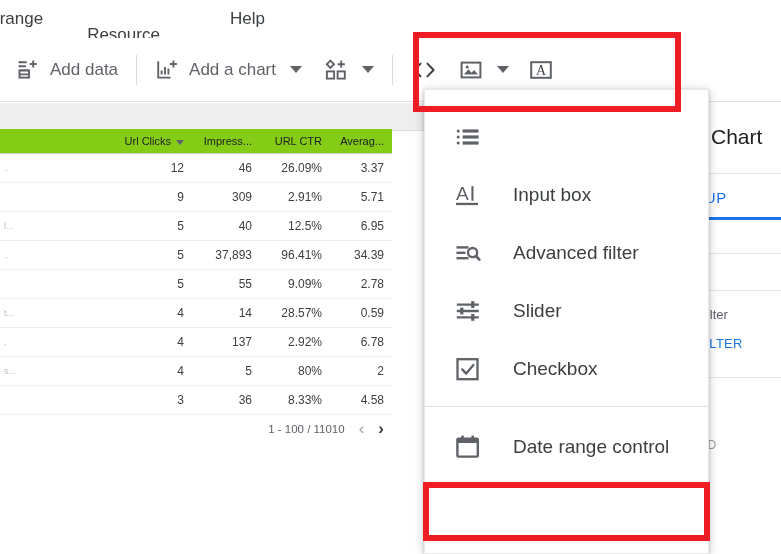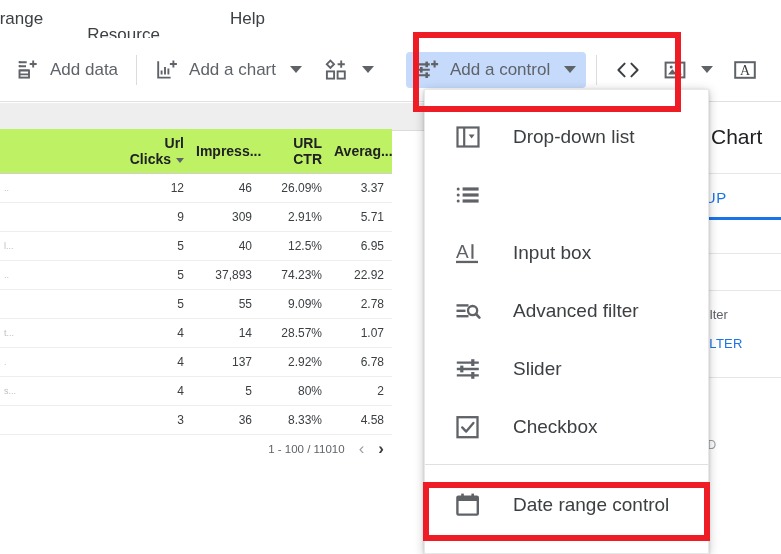--- a/index.html
+++ b/index.html
@@ -51,21 +51,21 @@
     background:#eeeeee; border-bottom:1px solid #dcdcdc;
   }
   .canvas {
     position:absolute; left:0; top:131px; width:692px; height:423px; background:#fff;
   }
 
   
   .tbl { position:absolute; left:0; top:129px; width:392px; }
   .tbl table { border-collapse:collapse; width:392px; table-layout:fixed; }
   .tbl th {
-    background:#bef264; font-size:14px; font-weight:bold; color:#202124;
+    background:#84cc16; font-size:11px; font-weight:normal; color:#202124;
     text-align:right; padding:6px 8px 6px 4px; height:24px;
     border-bottom:1px solid #d0d0d0;
   }
   .tbl th.c-dim { text-align:left; }
   .tbl td {
     font-size:12px; color:#3c4043; text-align:right;
     padding:7px 8px 7px 4px; border-bottom:1px solid #eeeeee; height:25px;
     overflow:hidden; white-space:nowrap;
   }
   .tbl td.c-dim { text-align:left; color:#bdbdbd; font-size:9px; }
@@ -194,39 +194,20 @@
             <path d="M6.4 2.6l3.6 3.6-3.6 3.6-3.6-3.6z"></path>
             <rect x="2.9" y="13.4" width="7.2" height="7.2"></rect>
             <rect x="13.6" y="13.4" width="7.2" height="7.2"></rect>
             <path d="M17.2 2.6v7.2M13.6 6.2h7.2"></path>
           </g>
         </svg>
       </span>
       <span class="tb-caret"></span>
     </div>
 
-    <div class="tb-btn tb-highlight" style="margin-left: 24px; padding: 0px 10px; background: rgb(198, 218, 252);">
-      <span class="icon">
-        <svg width="24" height="24" viewBox="0 0 24 24">
-          <g fill="none" stroke="#5f6368" stroke-width="2.1">
-            <path d="M2.6 6.4h11.2M2.6 11.8h11.2M2.6 17.2h11.2"></path>
-          </g>
-          <g fill="#5f6368">
-            <rect x="9.4" y="3.6" width="2.6" height="5.6"></rect>
-            <rect x="4.0" y="9.0" width="2.6" height="5.6"></rect>
-            <rect x="9.4" y="14.4" width="2.6" height="5.6"></rect>
-          </g>
-          <g fill="none" stroke="#5f6368" stroke-width="2.1">
-            <path d="M18.6 2.6v7M15.1 6.1h7"></path>
-          </g>
-        </svg>
-      </span>
-      <span class="tb-label">Add a control</span>
-      <span class="tb-caret"></span>
-    </div>
 
     <div class="tb-sep"></div>
 
     <div class="tb-btn">
       <span class="icon">
         <svg width="26" height="24" viewBox="0 0 26 24">
           <g fill="none" stroke="#3c4043" stroke-width="2" stroke-linecap="round" stroke-linejoin="round">
             <path d="M9.6 5.6L3.4 12l6.2 6.4"></path>
             <path d="M16.4 5.6L22.6 12l-6.2 6.4"></path>
           </g>
@@ -290,36 +271,36 @@
             <td class="c-dim col-dim">l...</td>
             <td class="col-n1">5</td>
             <td class="col-n2">40</td>
             <td class="col-n3">12.5%</td>
             <td class="col-n4">6.95</td>
           </tr>
           <tr>
             <td class="c-dim col-dim">..</td>
             <td class="col-n1">5</td>
             <td class="col-n2">37,893</td>
-            <td class="col-n3">74.23%</td>
-            <td class="col-n4">22.92</td>
+            <td class="col-n3">96.41%</td>
+            <td class="col-n4">34.39</td>
           </tr>
           <tr>
             <td class="c-dim col-dim"></td>
             <td class="col-n1">5</td>
             <td class="col-n2">55</td>
             <td class="col-n3">9.09%</td>
             <td class="col-n4">2.78</td>
           </tr>
           <tr>
             <td class="c-dim col-dim">t...</td>
             <td class="col-n1">4</td>
             <td class="col-n2">14</td>
             <td class="col-n3">28.57%</td>
-            <td class="col-n4">1.07</td>
+            <td class="col-n4">0.59</td>
           </tr>
           <tr>
             <td class="c-dim col-dim">.</td>
             <td class="col-n1">4</td>
             <td class="col-n2">137</td>
             <td class="col-n3">2.92%</td>
             <td class="col-n4">6.78</td>
           </tr>
           <tr>
             <td class="c-dim col-dim">s...</td>
@@ -359,30 +340,20 @@
     <div class="rp-filter-label">Filter</div>
     <div class="rp-filter-link">A FILTER</div>
     <div class="rp-gap"></div>
     <div class="rp-rule"></div>
     <div class="rp-frag" style="padding-top:12px;">s</div>
     <div class="rp-frag2">ED</div>
   </div>
 
   <div class="menu-pop">
 
-    <div class="mi">
-      <span class="mi-icon">
-        <svg width="26" height="26" viewBox="0 0 26 26">
-          <rect x="2.5" y="3.5" width="21" height="19" fill="none" stroke="#5f6368" stroke-width="2.2"></rect>
-          <path d="M9.2 3.5v19" stroke="#5f6368" stroke-width="2.2"></path>
-          <path d="M13.6 10.6h6l-3 4z" fill="#5f6368"></path>
-        </svg>
-      </span>
-      <span class="mi-label">Drop-down list</span>
-    </div>
 
     <div class="mi">
       <span class="mi-icon">
         <svg width="26" height="26" viewBox="0 0 26 26">
           <g fill="#5f6368">
             <circle cx="3.2" cy="7" r="1.5"></circle>
               <circle cx="3.2" cy="13" r="1.5"></circle>
               <circle cx="3.2" cy="19" r="1.5"></circle>
             <rect x="7.6" y="5.4" width="16" height="3.2"></rect>
             <rect x="7.6" y="11.4" width="16" height="3.2"></rect>

